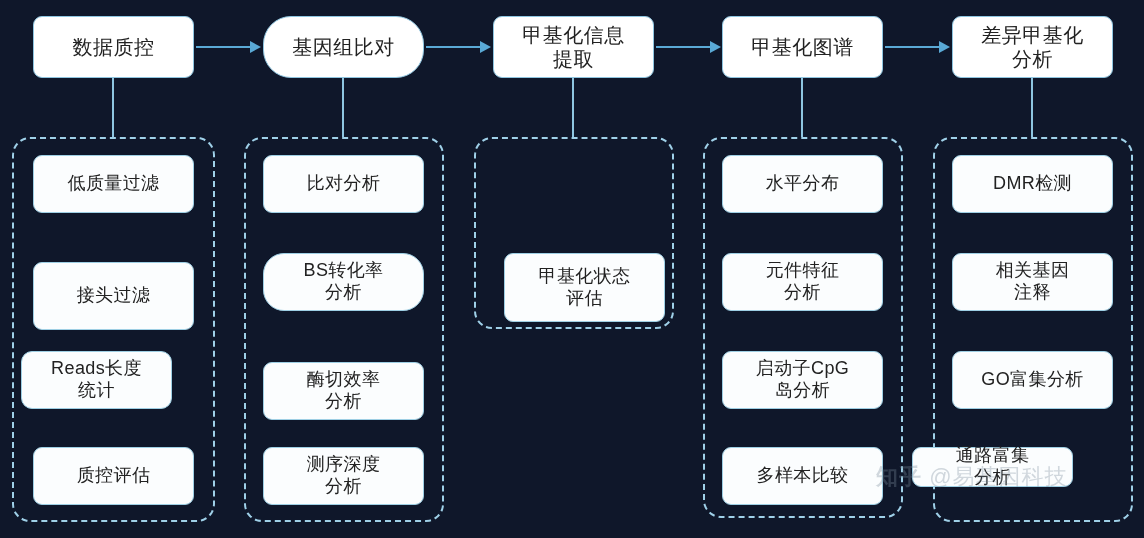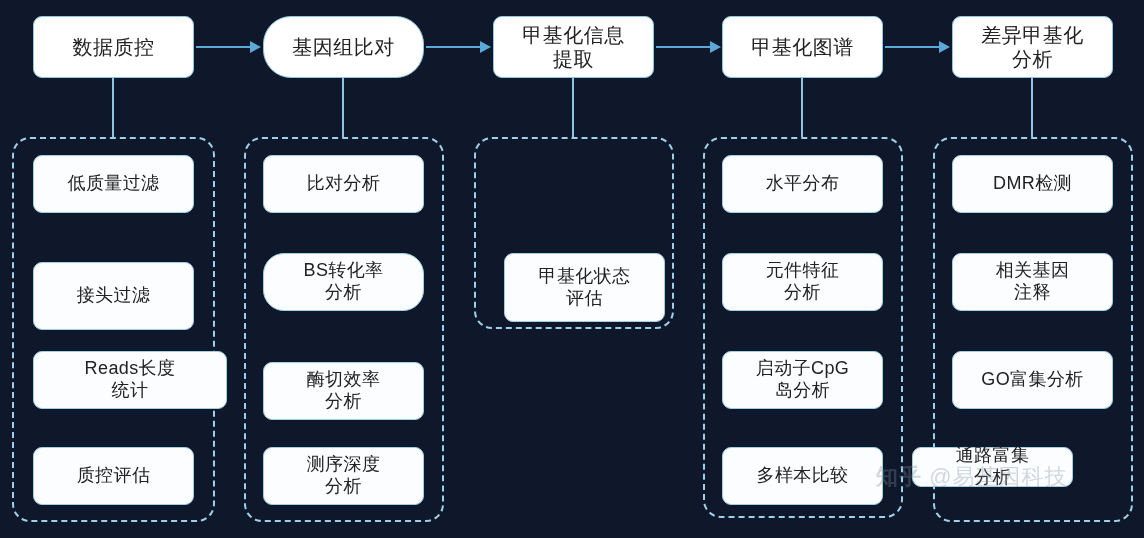--- a/index.html
+++ b/index.html
@@ -121,21 +121,21 @@
   </div>
   <div class="drop-line" style="left:112px; top:78px; width:2px; height:59px;"></div>
   <div class="group-box" style="left:12px; top:137px; width:203px; height:385px;"></div>
 
   <div class="sub-box" style="left:33px; top:155px; width:161px; height:58px;">
     <span>低质量过滤</span>
   </div>
   <div class="sub-box" style="left:33px; top:262px; width:161px; height:68px;">
     <span>接头过滤</span>
   </div>
-  <div class="sub-box" style="left:33px; top:351px; width:194px; height:58px;">
+  <div class="sub-box" style="left:21px; top:351px; width:151px; height:58px;border-radius:11px;">
     <span>Reads长度<br>统计</span>
   </div>
   <div class="sub-box" style="left:33px; top:447px; width:161px; height:58px;">
     <span>质控评估</span>
   </div>
 
   <div class="arrow" style="left:196px; top:41px; width:65px;">
     <div class="shaft" style="width:54px;"></div>
     <div class="head"></div>
   </div>

